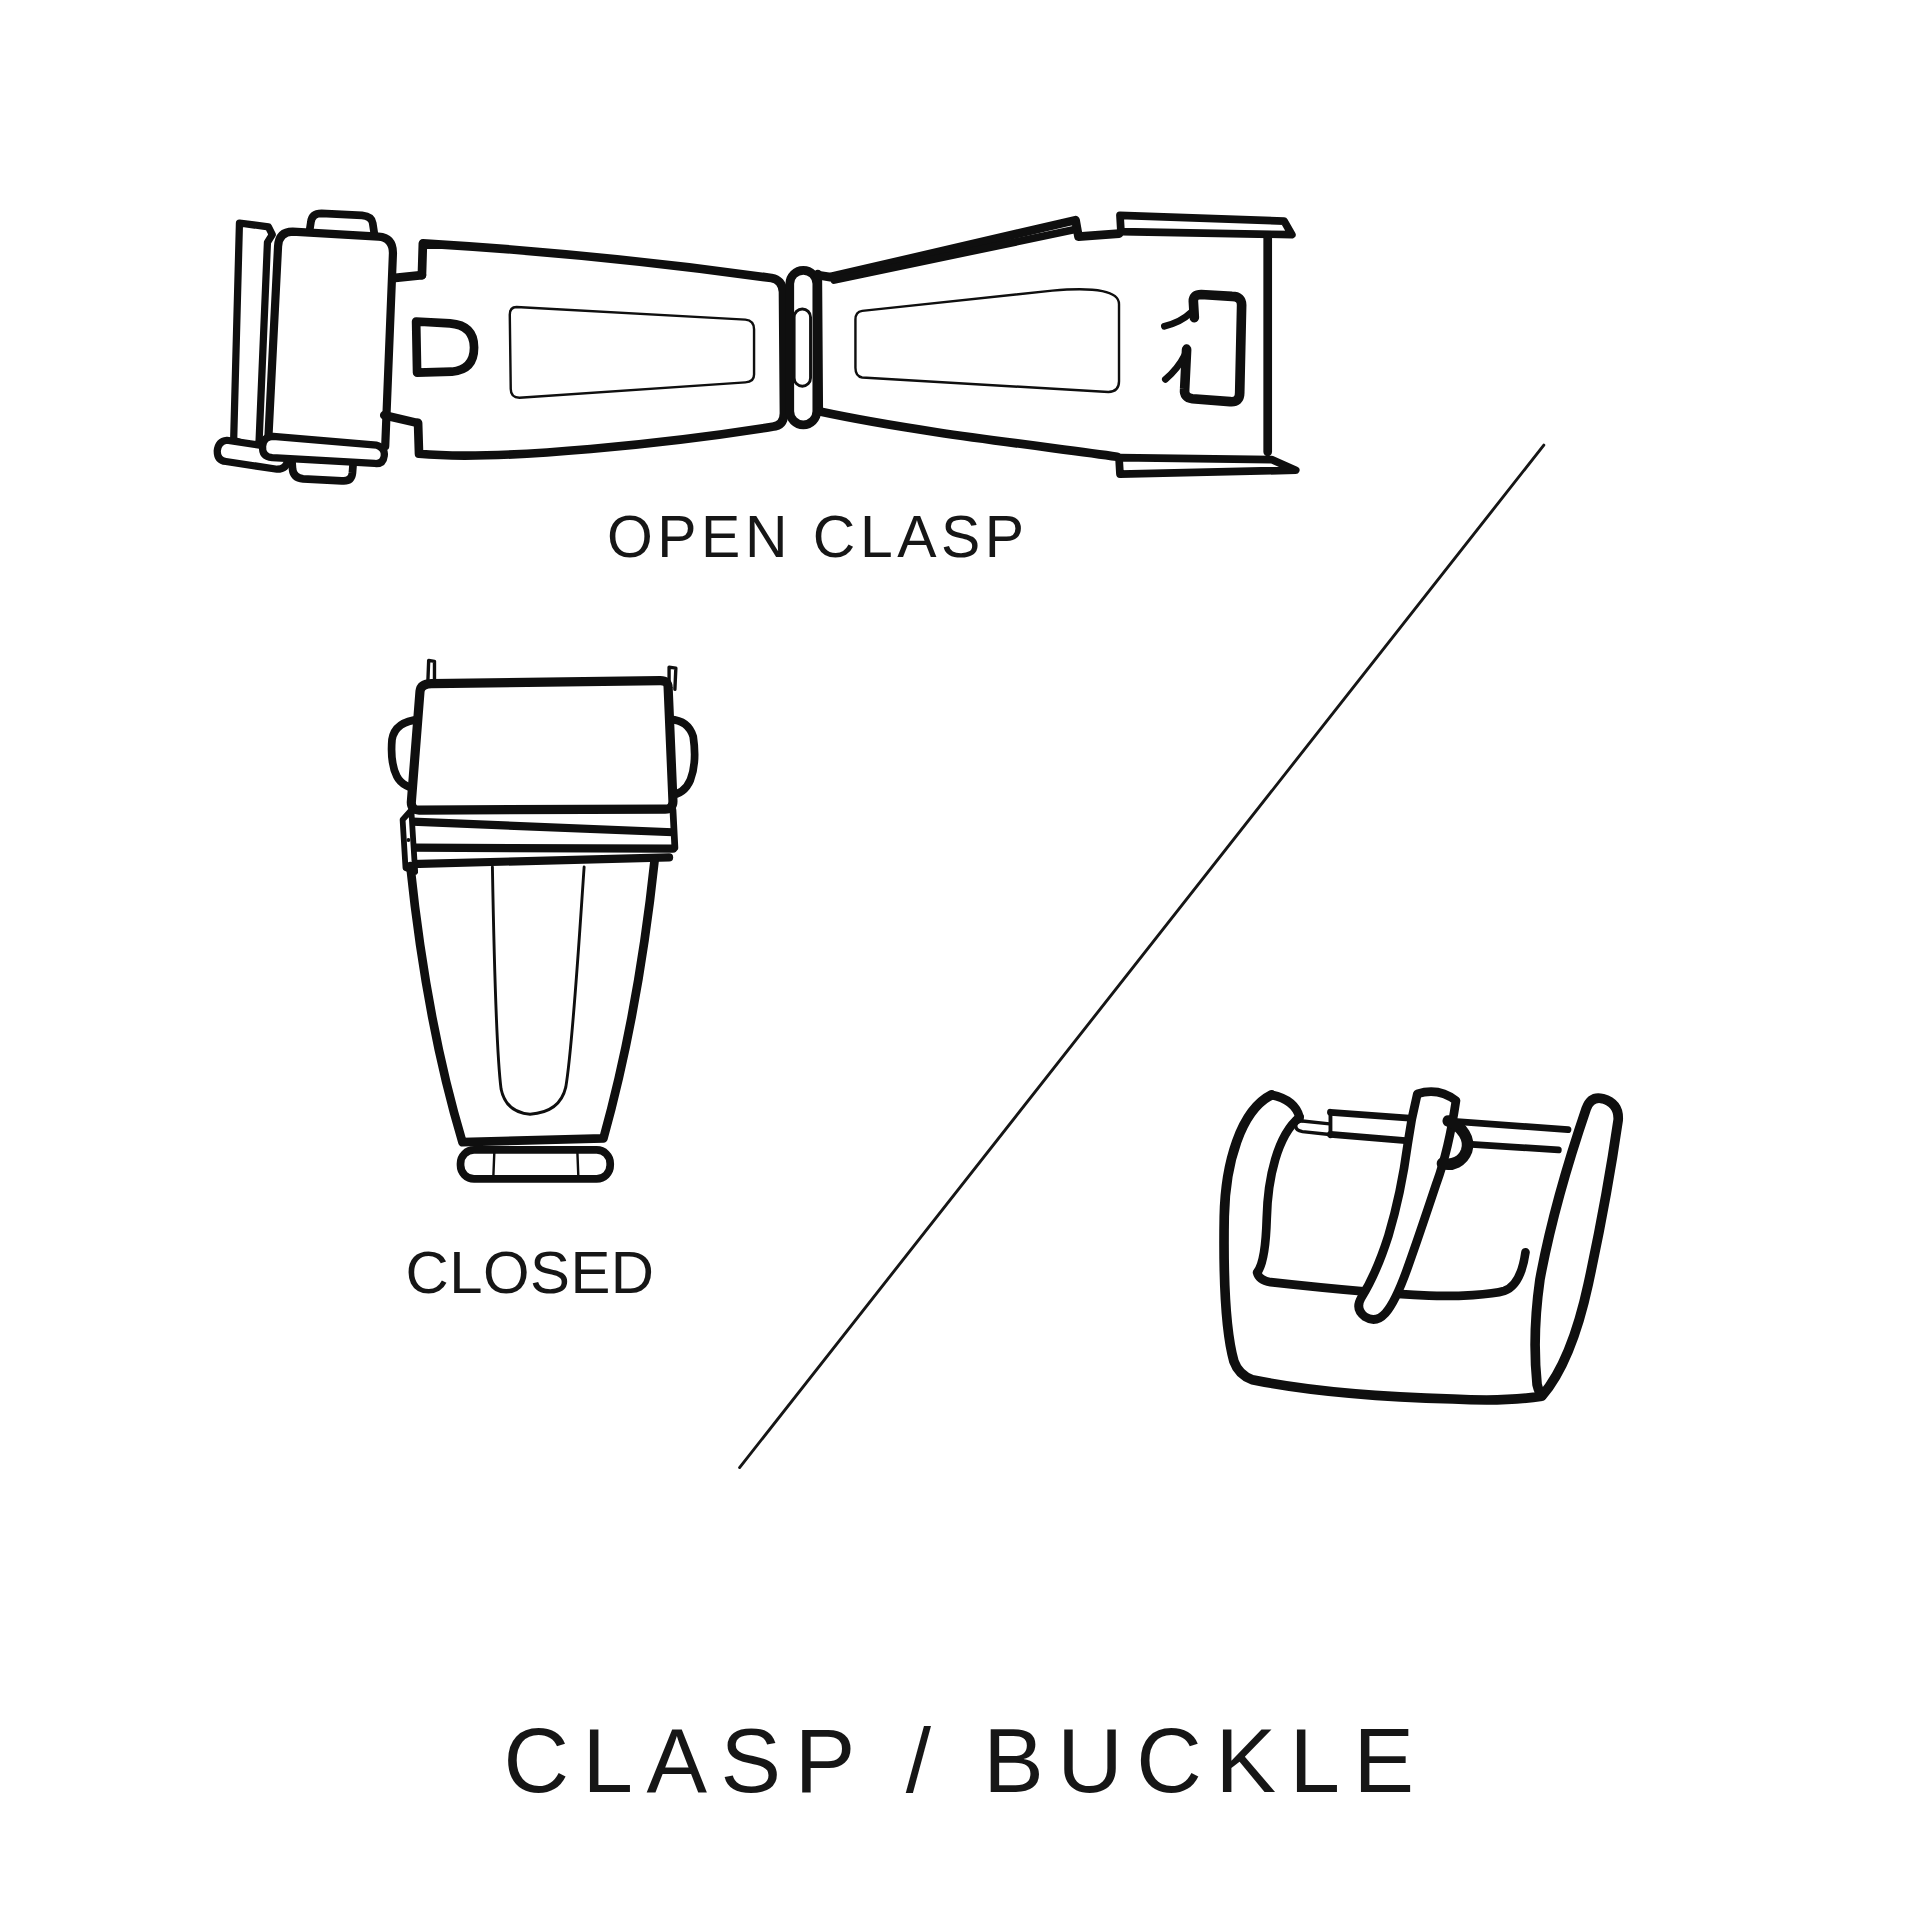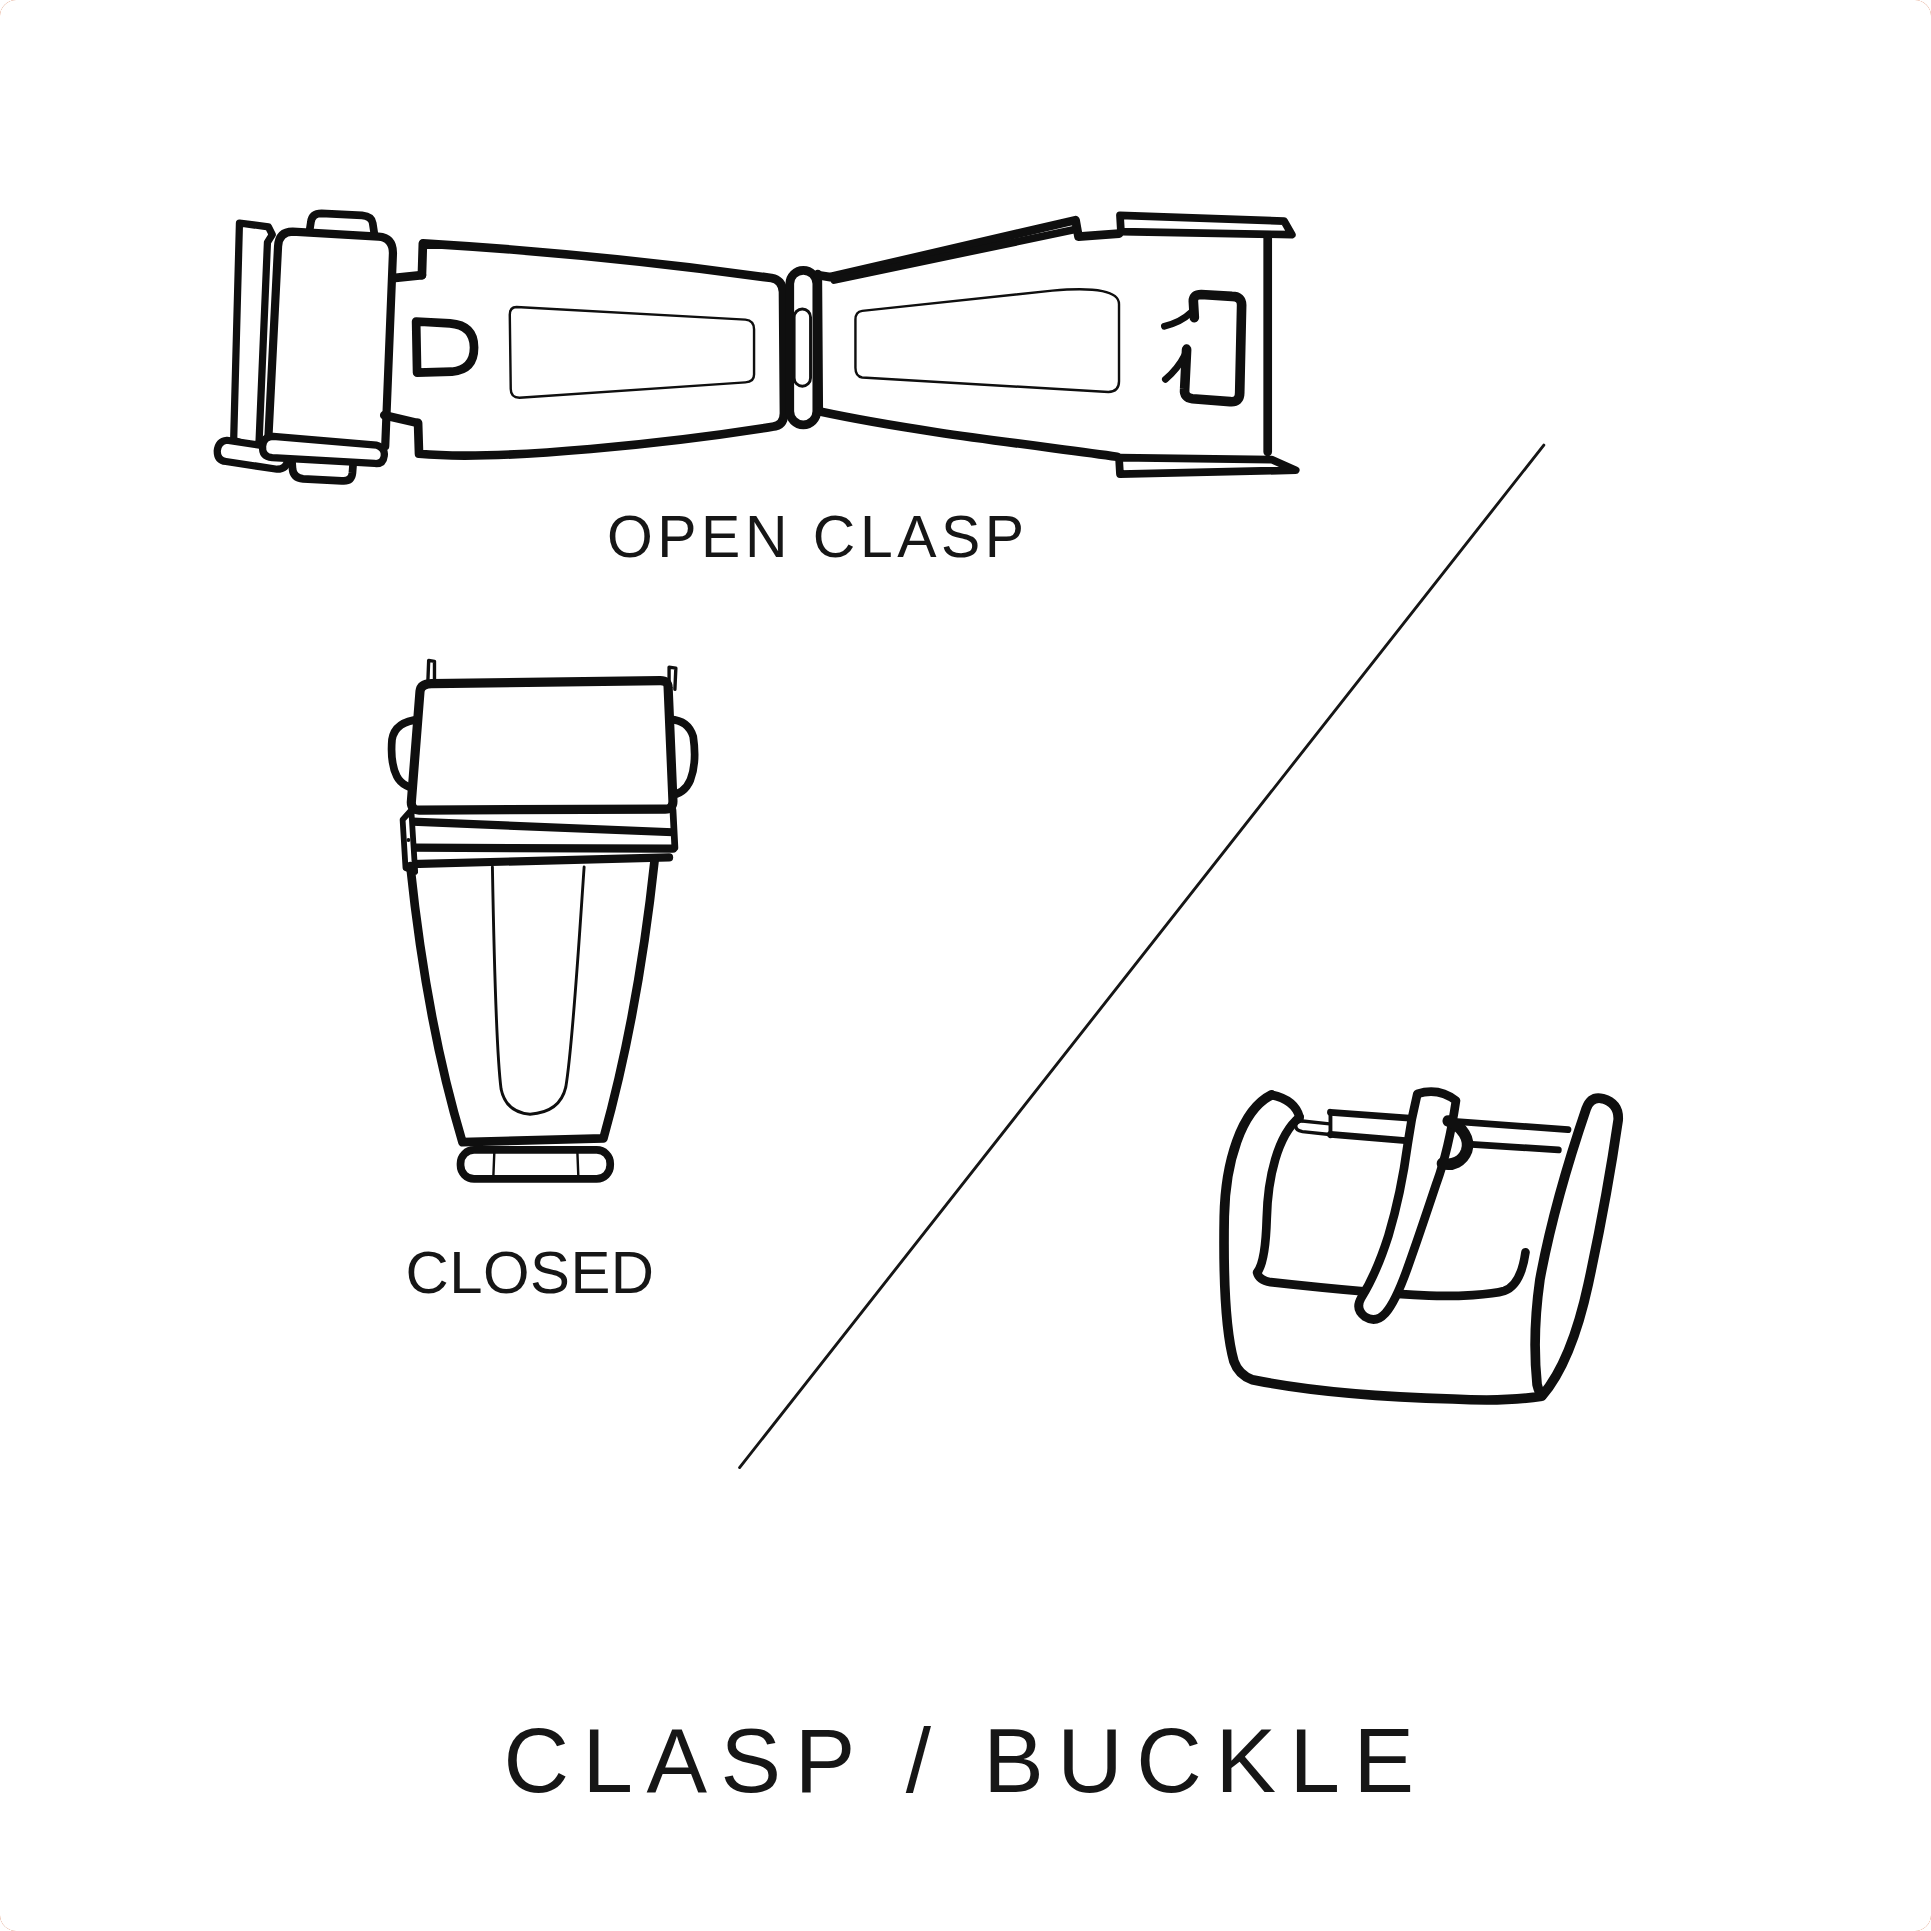--- a/index.html
+++ b/index.html
@@ -1,16 +1,16 @@
 <!DOCTYPE html>
 <html><head>
 <meta charset="utf-8">
 <style>
   html,body{margin:0;padding:0;background:#ffffff;}
-  .page{width:1931px;height:1931px;position:relative;background:#c2410c;overflow:hidden;border-radius:16px;}
+  .page{width:1931px;height:1931px;position:relative;background:#c2410c;overflow:hidden;}
   svg{position:absolute;top:0;left:0;}
   text{font-family:"Liberation Sans", sans-serif;fill:#161616;}
 </style>
 </head>
 <body>
 <div class="page">
 <svg width="1931" height="1931" viewBox="0 0 2000 2000">
   <rect x="0" y="0" width="2000" height="2000" fill="#ffffff"></rect>
 
   <g stroke="#0f0f0f" fill="none" stroke-linejoin="round" stroke-linecap="round">

